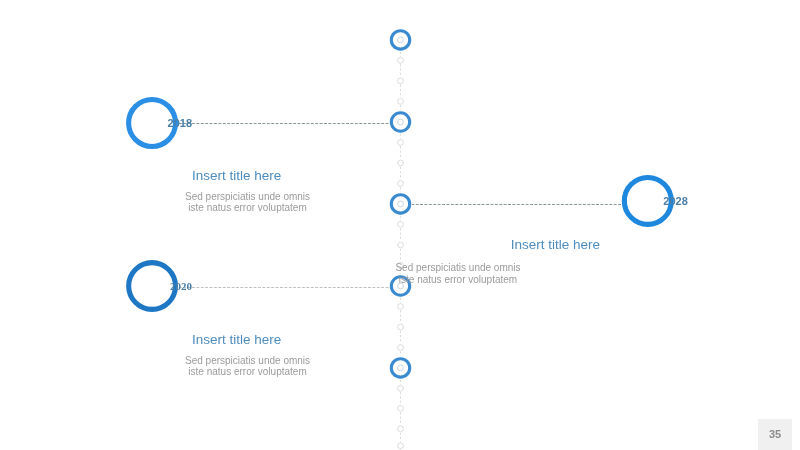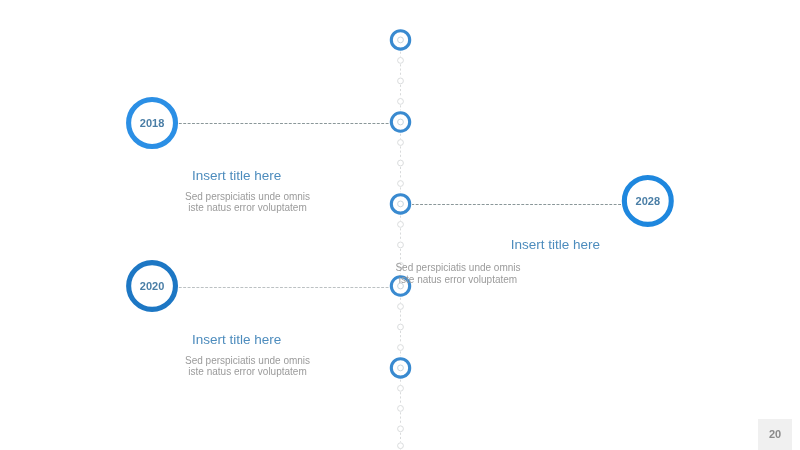--- a/index.html
+++ b/index.html
@@ -5,21 +5,21 @@
 <style>
   html,body{margin:0;padding:0;}
   body{width:800px;height:450px;background:#ffffff;
        font-family:"Liberation Sans",sans-serif;overflow:hidden;
        -webkit-font-smoothing:antialiased;}
   .slide{position:relative;width:800px;height:450px;overflow:hidden;background:#fff;}
   svg.layer{position:absolute;left:0;top:0;width:800px;height:450px;}
 
   .year-label{position:absolute;width:80px;margin-left:-40px;
               font-size:11px;font-weight:bold;color:#4a7ea6;
-              text-align:center;white-space:nowrap;line-height:12px;
+              text-align:right;white-space:nowrap;line-height:12px;
               transform:translateZ(0);}
 
   .text-block{position:absolute;transform:translateZ(0);}
   .text-block.left{text-align:left;}
   .text-block.right{text-align:right;width:300px;}
   .milestone-title{font-size:13.5px;line-height:13.5px;color:#4d8cbd;
                    white-space:nowrap;margin:8px;}
   .milestone-body{margin:0;}
   .milestone-body .line{font-size:10px;line-height:11.8px;color:#9b9b9b;
                         white-space:nowrap;margin:0;text-align:center;}
@@ -115,27 +115,27 @@
   <div class="year-label" style="left: 647.8px; top: 195.2px; color: rgb(74, 126, 166);">2028</div>
 
   <div class="text-block right" style="top: 229.9px; left: 308px;">
     <p class="milestone-title" style="color: rgb(77, 140, 189);">Insert title here</p>
     <div class="milestone-body" style="margin-top: 10.4px;">
       <p class="line" style="color: rgb(155, 155, 155);">Sed perspiciatis unde omnis</p>
       <p class="line" style="color: rgb(155, 155, 155);">iste natus error voluptatem</p>
     </div>
   </div>
 
-  <div class="year-label" style="left: 152.05px; top: 279.9px; color: rgb(74, 126, 166);">2020</div>
+  <div class="year-label" style="left: 152.05px; top: 279.9px; color: rgb(74, 126, 166); font-family: Liberation Serif, serif;">2020</div>
 
   <div class="text-block left" style="top: 325.1px; left: 184px;">
     <p class="milestone-title" style="color: rgb(77, 140, 189);">Insert title here</p>
     <div class="milestone-body" style="margin-top: 8.1px; margin-left: 1px;">
       <p class="line" style="color: rgb(155, 155, 155);">Sed perspiciatis unde omnis</p>
       <p class="line" style="color: rgb(155, 155, 155);">iste natus error voluptatem</p>
     </div>
   </div>
 
   <div class="page-badge">
-    <span class="num">20</span>
+    <span class="num">35</span>
   </div>
 
 </div>
 
 </body></html>

